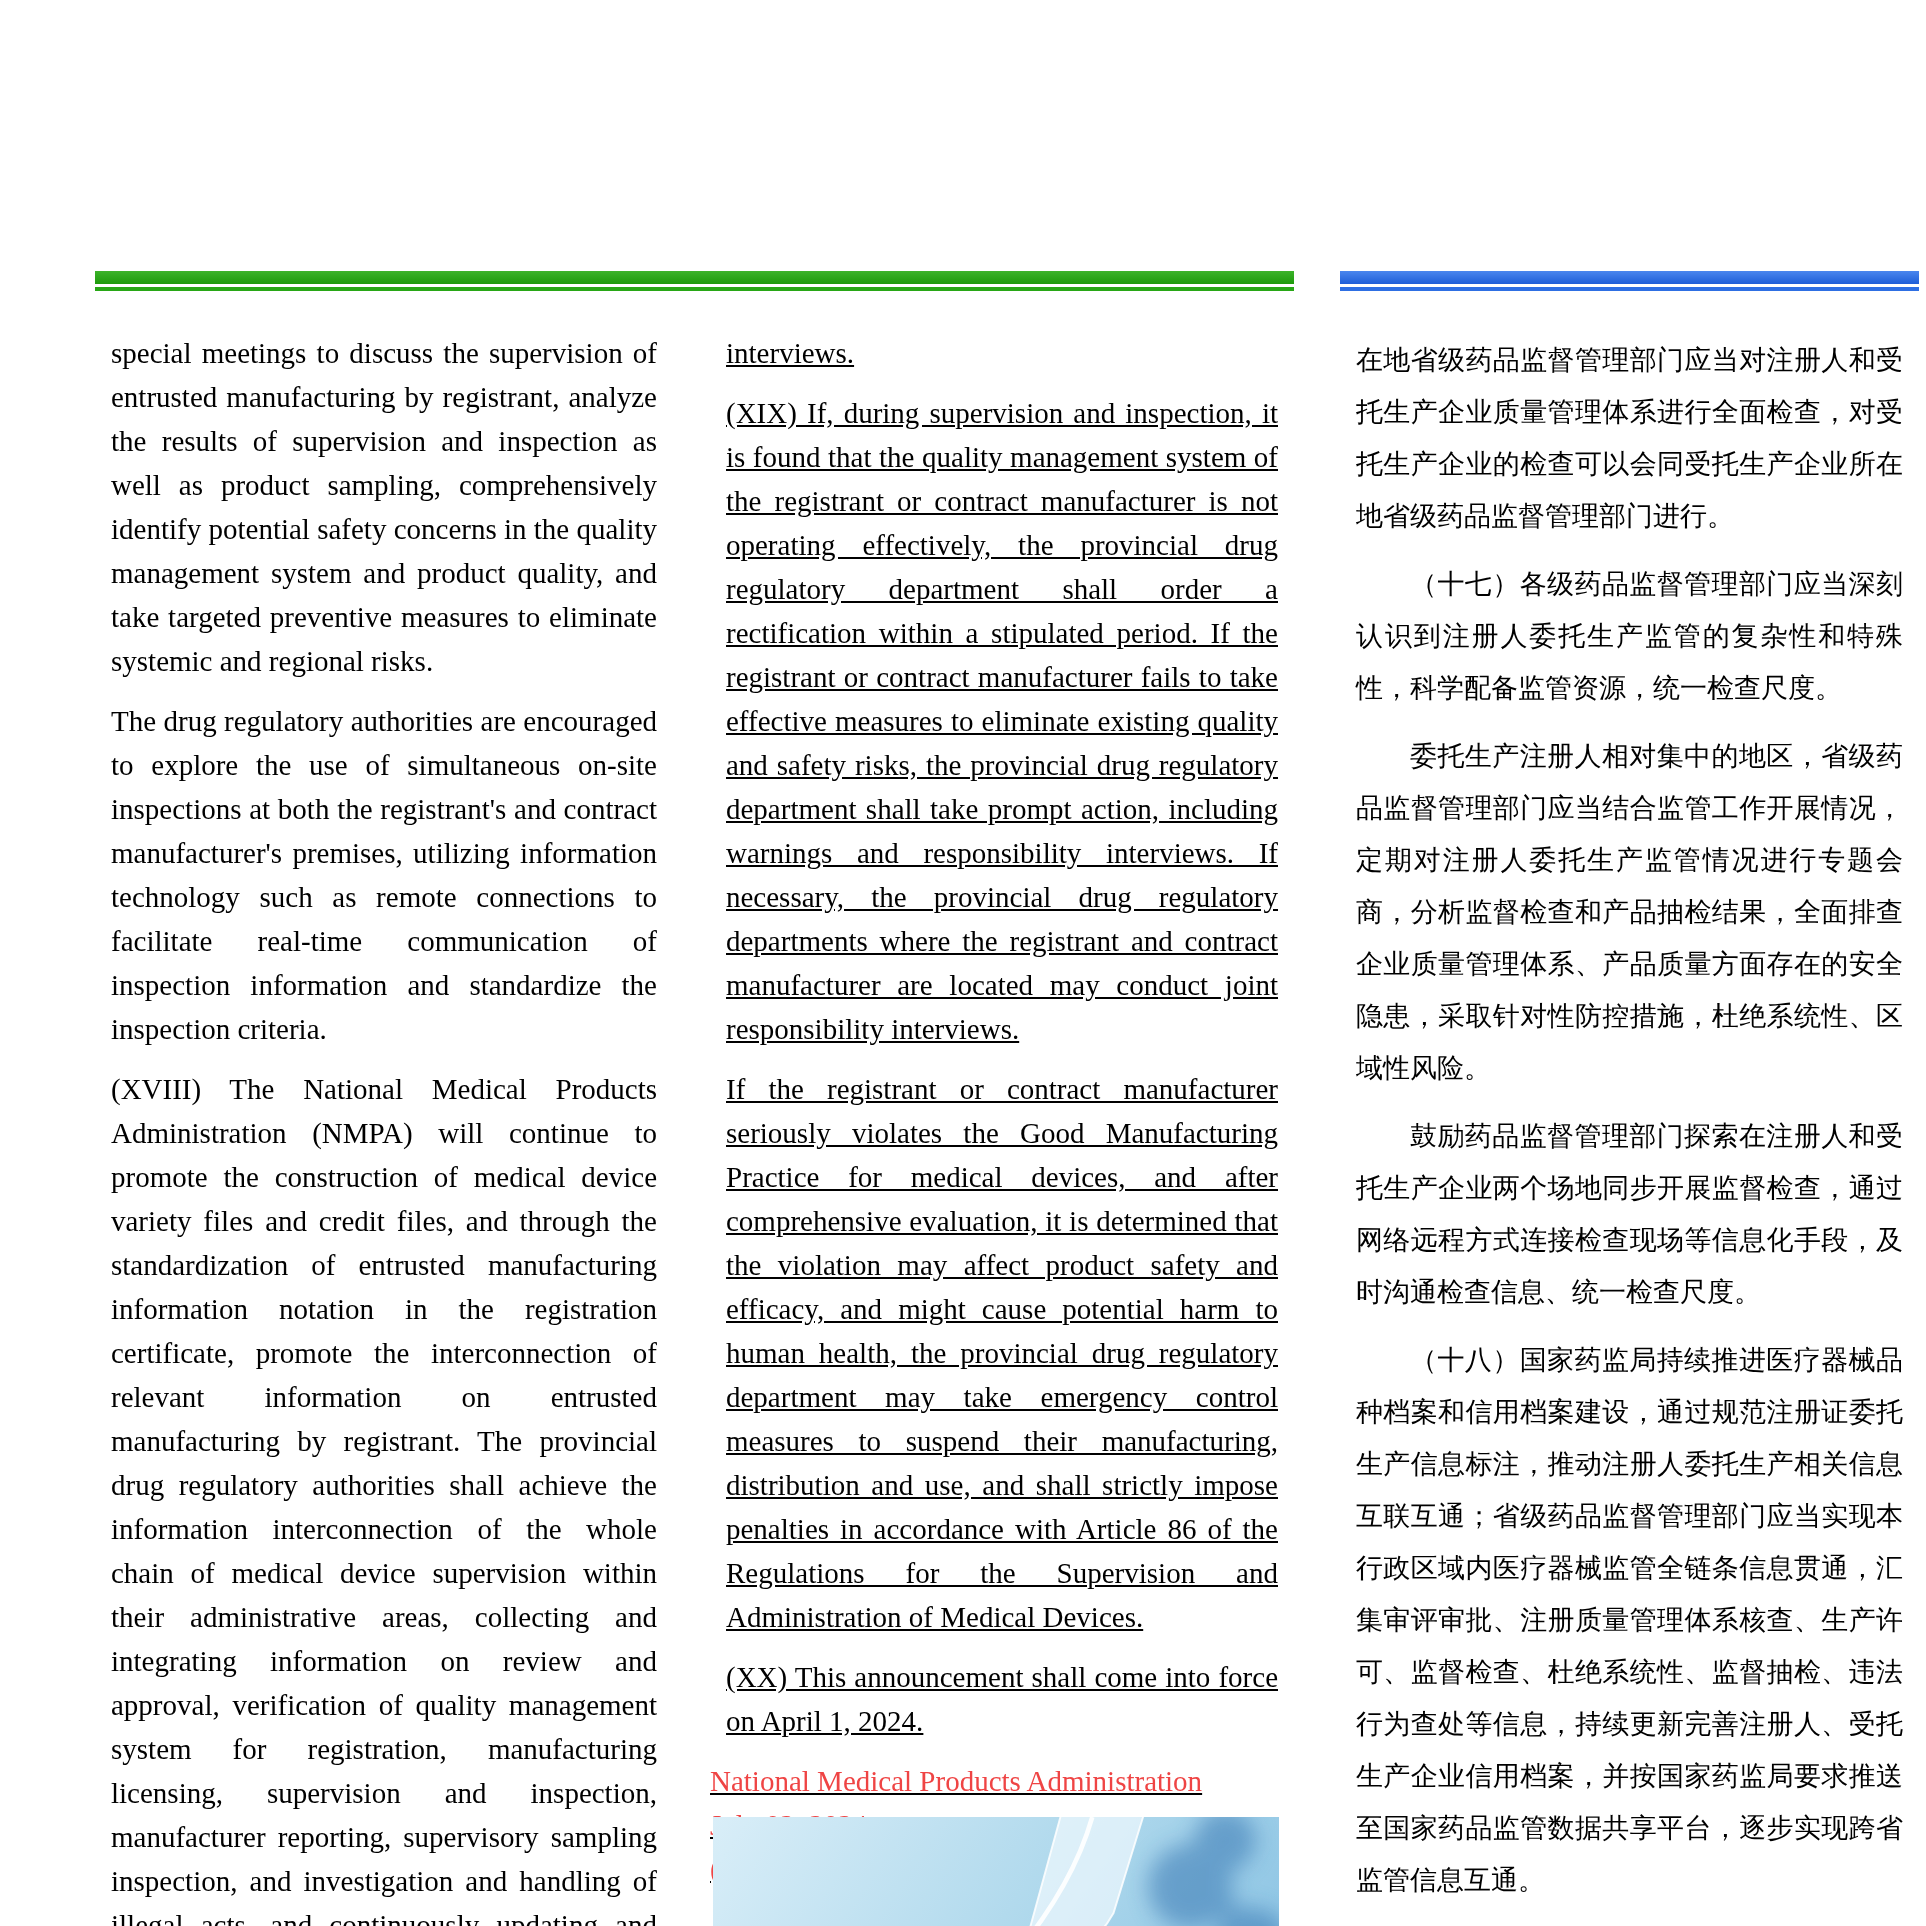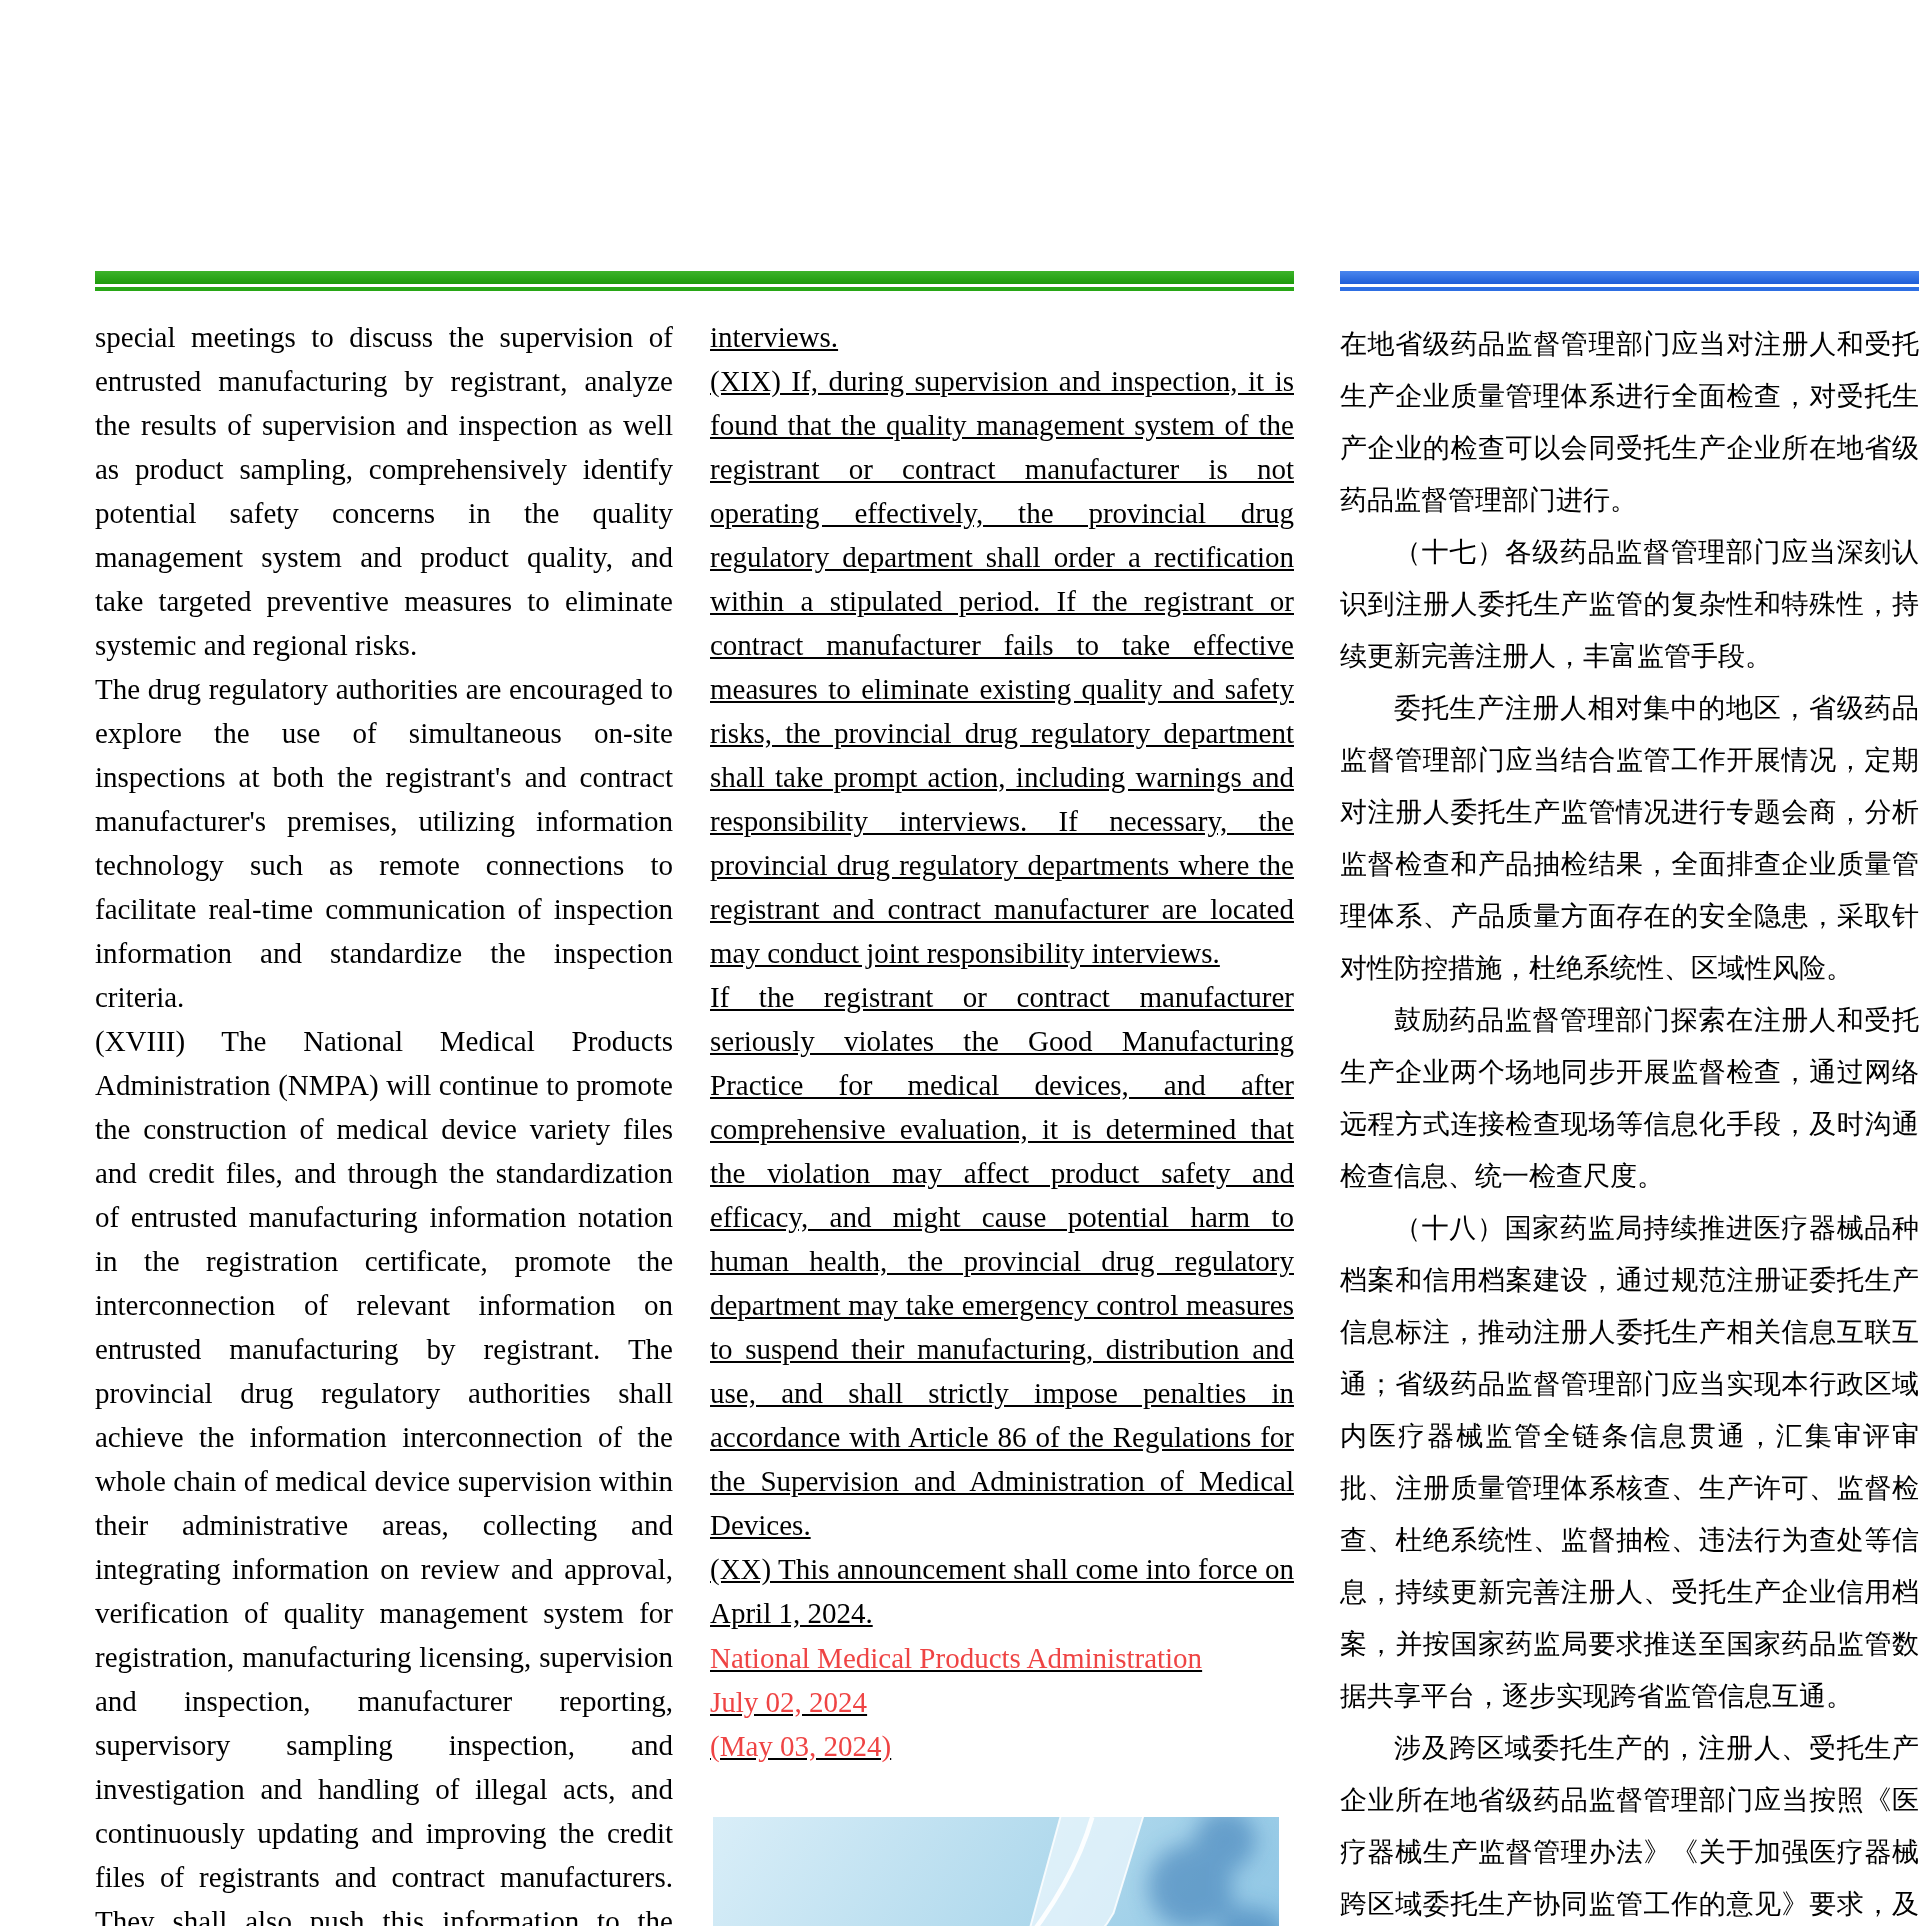--- a/index.html
+++ b/index.html
@@ -16,21 +16,21 @@
   .rule{position:absolute;}
   .rule-green-bar{left:95px;top:271px;width:1199px;height:13px;
     background:linear-gradient(#3cb32a,#1d9a0b);}
   .rule-green-line{left:95px;top:287px;width:1199px;height:3.5px;background:#28a716;}
   .rule-blue-bar{left:1340px;top:271px;width:579px;height:13px;
     background:linear-gradient(#4a86ee,#1e5ed8);}
   .rule-blue-line{left:1340px;top:287px;width:579px;height:3.5px;background:#2e6fe3;}
 
   
   .col{position:absolute;text-align:justify;}
-  .col p{margin:0;padding:0;}
+  .col p{margin:16px;padding:0;}
   .col-en{font-size:29px;line-height:44px;font-family:"Liberation Serif",serif;}
   #col-left{left:95px;top:315px;width:578px;}
   #col-middle{left:710px;top:315px;width:584px;text-decoration:underline;}
   #col-right{left:1340px;top:318px;width:579px;
     font-family:"DejaVu Sans","Liberation Sans",sans-serif;
     font-size:27px;line-height:52px;}
   #col-right p.indent{text-indent:2em;}
 
   
   .sig-en{margin-top:0.8px;text-align:left;color:#ef4444;}
@@ -67,21 +67,21 @@
     <p>(XX) This announcement shall come into force on April 1, 2024.</p>
     <div class="sig-en">
       <div>National Medical Products Administration</div>
       <div>July 02, 2024</div>
       <div>(May 03, 2024)</div>
     </div>
   </div>
 
   <div id="col-right" class="col">
     <p>在地省级药品监督管理部门应当对注册人和受托生产企业质量管理体系进行全面检查，对受托生产企业的检查可以会同受托生产企业所在地省级药品监督管理部门进行。</p>
-    <p class="indent">（十七）各级药品监督管理部门应当深刻认识到注册人委托生产监管的复杂性和特殊性，持续更新完善注册人，丰富监管手段。</p>
+    <p class="indent">（十七）各级药品监督管理部门应当深刻认识到注册人委托生产监管的复杂性和特殊性，科学配备监管资源，统一检查尺度。</p>
     <p class="indent">委托生产注册人相对集中的地区，省级药品监督管理部门应当结合监管工作开展情况，定期对注册人委托生产监管情况进行专题会商，分析监督检查和产品抽检结果，全面排查企业质量管理体系、产品质量方面存在的安全隐患，采取针对性防控措施，杜绝系统性、区域性风险。</p>
     <p class="indent">鼓励药品监督管理部门探索在注册人和受托生产企业两个场地同步开展监督检查，通过网络远程方式连接检查现场等信息化手段，及时沟通检查信息、统一检查尺度。</p>
     <p class="indent">（十八）国家药监局持续推进医疗器械品种档案和信用档案建设，通过规范注册证委托生产信息标注，推动注册人委托生产相关信息互联互通；省级药品监督管理部门应当实现本行政区域内医疗器械监管全链条信息贯通，汇集审评审批、注册质量管理体系核查、生产许可、监督检查、杜绝系统性、监督抽检、违法行为查处等信息，持续更新完善注册人、受托生产企业信用档案，并按国家药监局要求推送至国家药品监管数据共享平台，逐步实现跨省监管信息互通。</p>
     <p class="indent">涉及跨区域委托生产的，注册人、受托生产企业所在地省级药品监督管理部门应当按照《医疗器械生产监督管理办法》《关于加强医疗器械跨区域委托生产协同监管工作的意见》要求，及时将企业生产品种、检查结果和责任约谈等监管信息进行通报。</p>
 
   </div>
 
   <div id="lab-photo">
     <svg viewBox="0 0 1470 2116" preserveAspectRatio="none">
       <defs>

